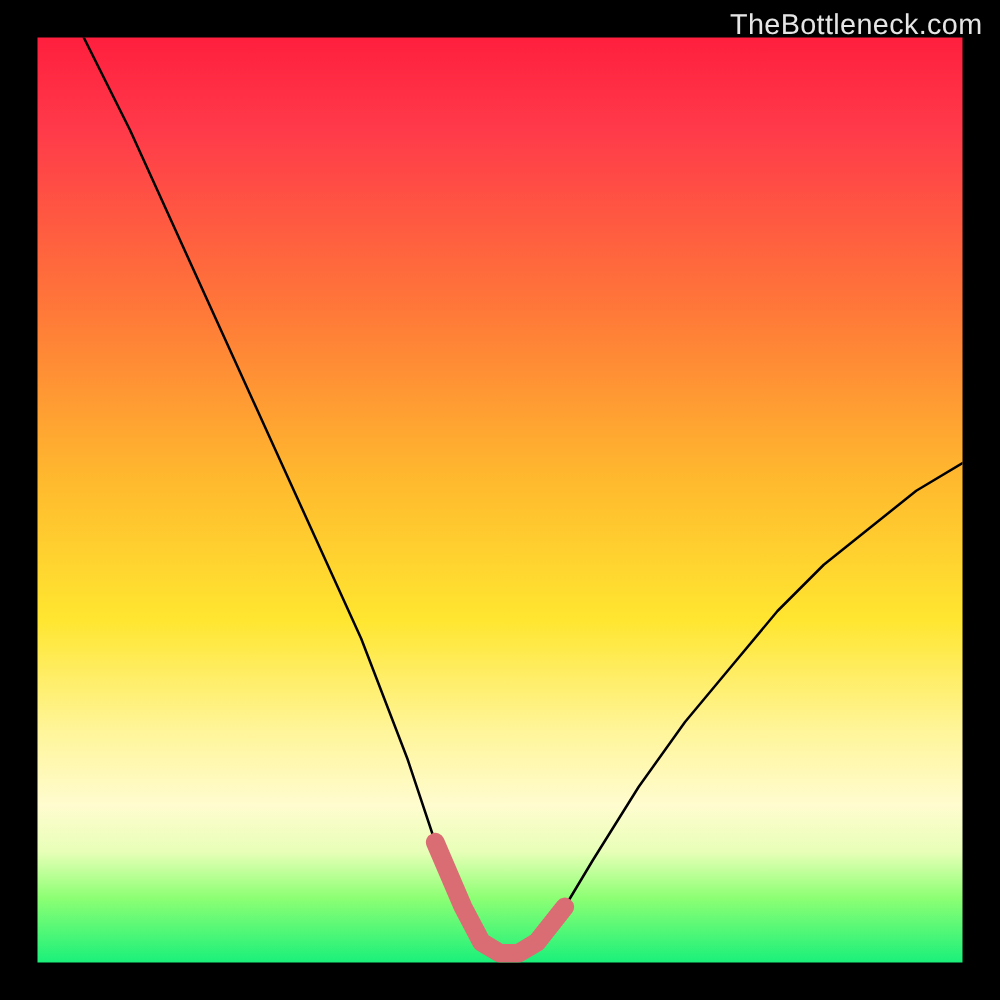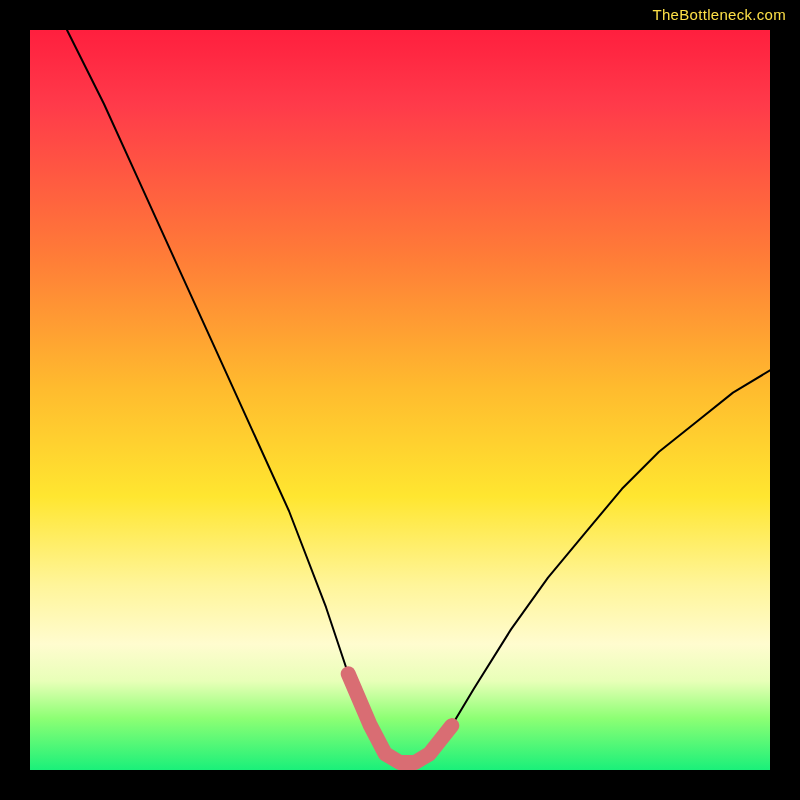--- a/index.html
+++ b/index.html
@@ -37,22 +37,22 @@
       #fffccf 83%,
       #e8ffb8 88%,
       #8dff74 93%,
       #1af07a 100%
     );
   }
   .watermark {
     position: absolute;
     top: 6px;
     right: 14px;
-    color: #fde047;
-    font-size: 15px;
+    color: #e5e5e5;
+    font-size: 23px;
     letter-spacing: 0.3px;
     font-weight: 400;
     user-select: none;
   }
   svg {
     position: absolute;
     top: 0;
     left: 0;
   }
 </style>

